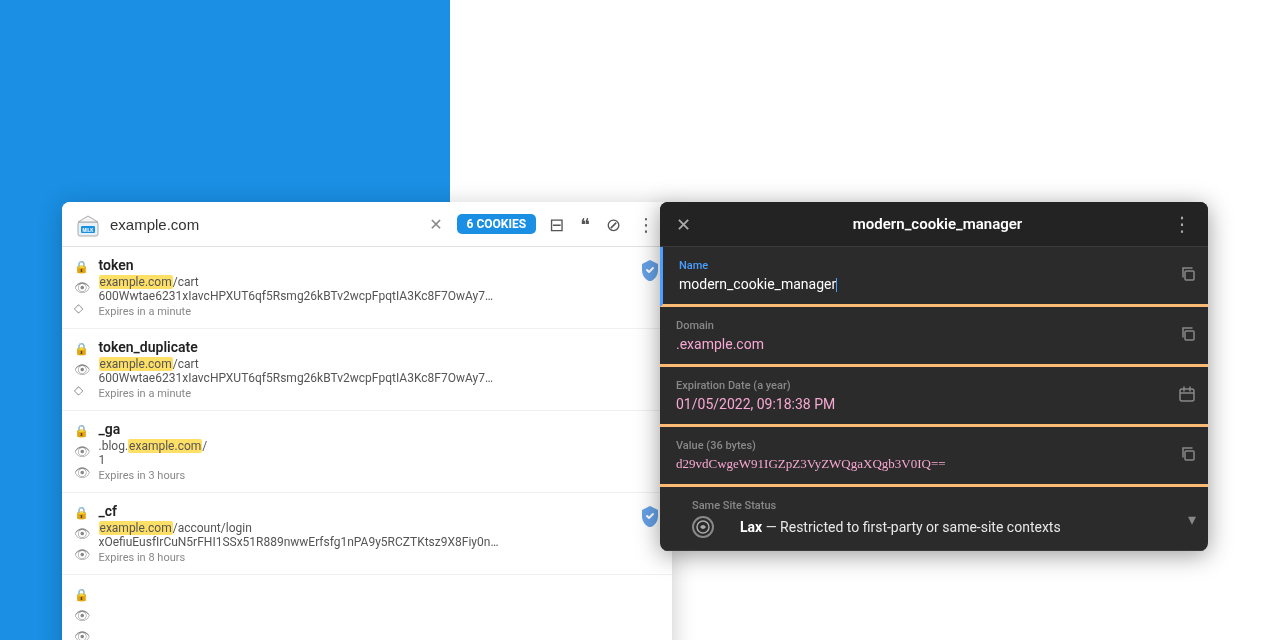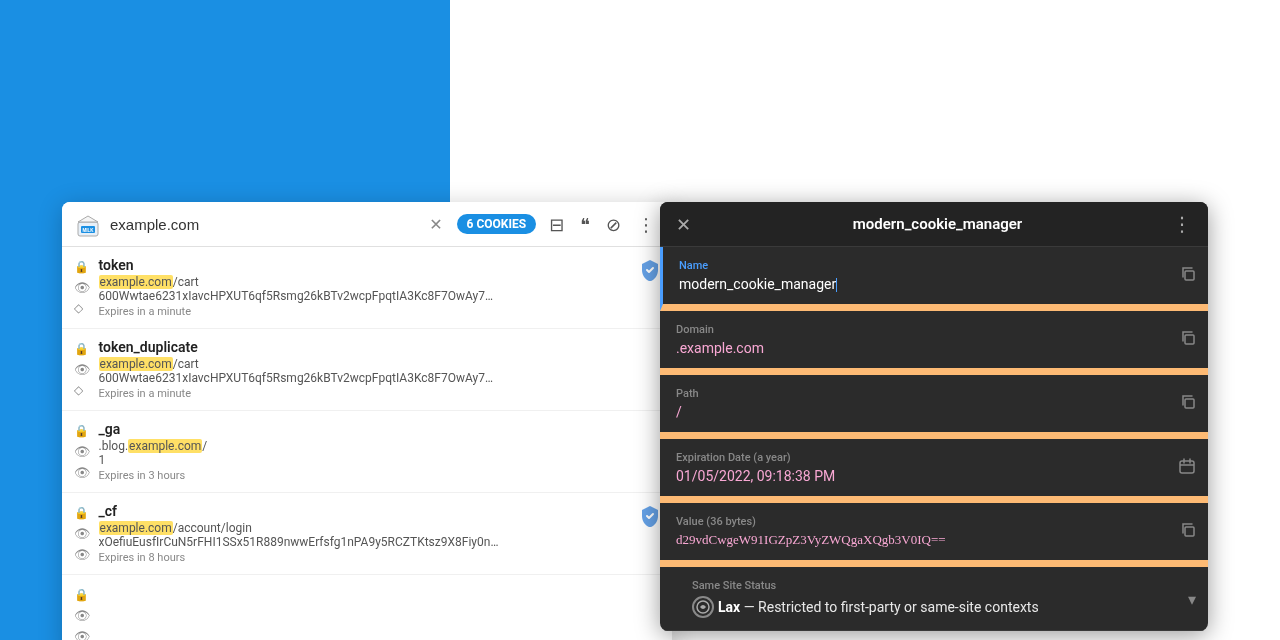--- a/index.html
+++ b/index.html
@@ -111,21 +111,21 @@
       font-size: 16px;
       padding: 2px 6px;
     }
 
     .cookies-badge {
       background: #1a8fe3;
       color: #fff;
       font-size: 12px;
       font-weight: 700;
       padding: 3px 10px;
-      border-radius: 10px;
+      border-radius: 5px;
       white-space: nowrap;
     }
 
     .header-actions {
       display: flex;
       align-items: center;
       gap: 6px;
     }
 
     .header-action-btn {
@@ -255,21 +255,21 @@
       cursor: pointer;
       font-size: 20px;
     }
 
     .editor-body {
       padding: 0;
     }
 
     .editor-field {
       padding: 12px 16px;
-      border-bottom: 7px solid #fdba74;
+      border-bottom: 3px solid #fdba74;
       position: relative;
     }
 
     .editor-field-label {
       font-size: 11px;
       color: #888;
       margin-bottom: 4px;
       font-weight: 500;
     }
 
@@ -304,21 +304,21 @@
 
     .same-site-field {
       padding: 12px 32px;
       border-bottom: 1px solid #3a3a3a;
       position: relative;
     }
 
     .same-site-content {
       display: flex;
       align-items: center;
-      gap: 4px;
+      gap: 26px;
       margin-top: 4px;
     }
 
     .same-site-icon {
       width: 22px;
       height: 22px;
       border-radius: 50%;
       border: 2px solid #888;
       display: flex;
       align-items: center;
@@ -527,30 +527,20 @@
         <div class="editor-field-label">Domain</div>
         <div class="editor-field-value">.example.com</div>
         <span class="field-copy-btn">
           <svg width="16" height="16" viewBox="0 0 16 16">
             <rect x="5" y="5" width="9" height="9" rx="1" fill="none" stroke="#888" stroke-width="1.5"></rect>
             <path d="M3 11V2h9" fill="none" stroke="#888" stroke-width="1.5" stroke-linecap="round"></path>
           </svg>
         </span>
       </div>
 
-      <div class="editor-field">
-        <div class="editor-field-label">Path</div>
-        <div class="editor-field-value">/</div>
-        <span class="field-copy-btn">
-          <svg width="16" height="16" viewBox="0 0 16 16">
-            <rect x="5" y="5" width="9" height="9" rx="1" fill="none" stroke="#888" stroke-width="1.5"></rect>
-            <path d="M3 11V2h9" fill="none" stroke="#888" stroke-width="1.5" stroke-linecap="round"></path>
-          </svg>
-        </span>
-      </div>
 
       <div class="editor-field">
         <div class="editor-field-label">Expiration Date (a year)</div>
         <div class="editor-field-value">01/05/2022, 09:18:38 PM</div>
         <span class="field-cal-btn">
           <svg width="18" height="18" viewBox="0 0 18 18">
             <rect x="2" y="4" width="14" height="12" rx="2" fill="none" stroke="#888" stroke-width="1.5"></rect>
             <line x1="6" y1="2" x2="6" y2="6" stroke="#888" stroke-width="1.5" stroke-linecap="round"></line>
             <line x1="12" y1="2" x2="12" y2="6" stroke="#888" stroke-width="1.5" stroke-linecap="round"></line>
             <line x1="2" y1="8" x2="16" y2="8" stroke="#888" stroke-width="1.5"></line>

